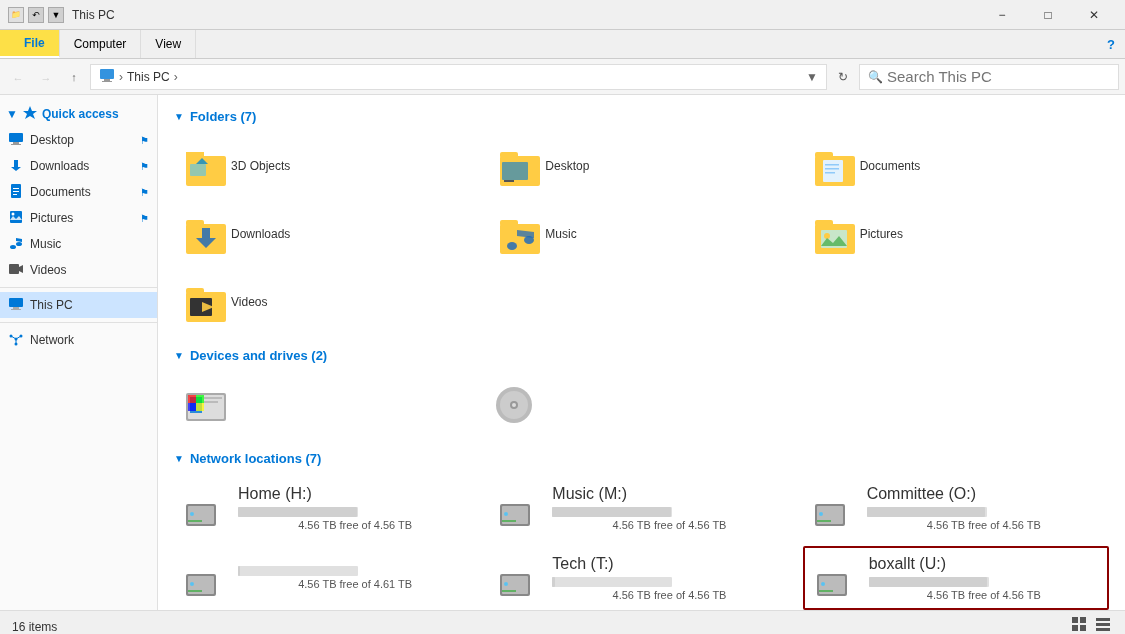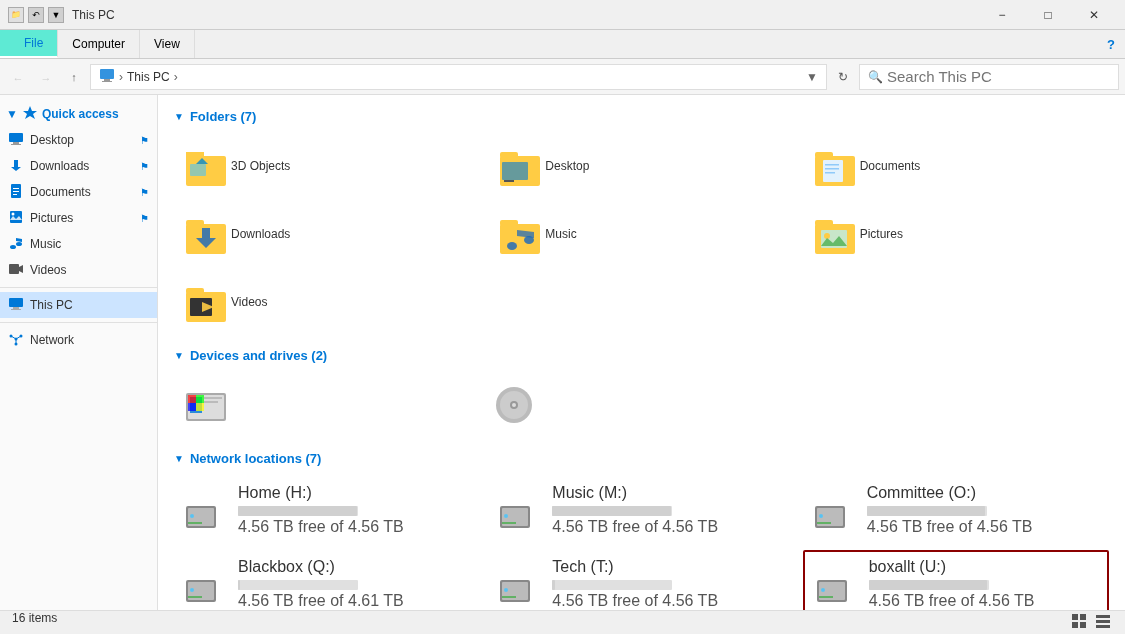--- a/index.html
+++ b/index.html
@@ -10,21 +10,21 @@
     .title-bar-icons { display: flex; gap: 4px; margin-right: 8px; }
     .title-icon { width: 16px; height: 16px; background: #d0d0d0; border: 1px solid #aaa; display: flex; align-items: center; justify-content: center; font-size: 9px; }
     .title-text { font-size: 12px; color: #333; flex: 1; }
     .window-controls { display: flex; gap: 0; margin-left: auto; }
     .win-btn { width: 46px; height: 30px; display: flex; align-items: center; justify-content: center; cursor: pointer; font-size: 12px; color: #333; }
 
     
     .ribbon { background: #f0f0f0; border-bottom: 1px solid #ccc; }
     .ribbon-tabs { display: flex; height: 28px; }
     .ribbon-tab { padding: 0 14px; display: flex; align-items: center; font-size: 12px; cursor: pointer; border-right: 1px solid #ddd; }
-    .ribbon-tab.active { background: #5eead4; border-bottom: 2px solid #fff; color: #0078d7; font-weight: 400; padding-left: 24px; }
+    .ribbon-tab.active { background: #fde047; border-bottom: 2px solid #fff; color: #0078d7; font-weight: 700; padding-left: 24px; }
     .ribbon-help { margin-left: auto; width: 28px; height: 28px; display: flex; align-items: center; justify-content: center; color: #0078d7; font-weight: bold; font-size: 13px; cursor: pointer; }
 
     
     .address-bar { display: flex; align-items: center; height: 36px; background: #f5f5f5; border-bottom: 1px solid #ddd; padding: 0 6px; gap: 4px; }
     .nav-btn { width: 24px; height: 24px; display: flex; align-items: center; justify-content: center; cursor: pointer; color: #666; font-size: 11px; border-radius: 2px; }
     .nav-btn.disabled { color: #ccc; cursor: default; }
     .address-path { flex: 1; height: 26px; border: 1px solid #ddd; background: #fff; display: flex; align-items: center; padding: 0 8px; font-size: 12px; color: #333; cursor: pointer; }
     .path-arrow { color: #666; margin: 0 4px; }
     .refresh-btn { width: 24px; height: 24px; display: flex; align-items: center; justify-content: center; cursor: pointer; color: #555; }
     .search-box { width: 260px; height: 26px; border: 1px solid #ddd; background: #fff; display: flex; align-items: center; padding: 0 8px; gap: 4px; }
@@ -68,24 +68,24 @@
 
     
     .network-grid { display: grid; grid-template-columns: repeat(3, 1fr); gap: 8px; margin-bottom: 16px; }
     .network-item { display: flex; align-items: center; gap: 8px; padding: 6px 8px; cursor: pointer; border-radius: 2px; }
     .network-item.selected { border: 2px solid #8b0000; background: #fff; }
     .network-thumb { width: 48px; height: 48px; flex-shrink: 0; display: flex; align-items: center; justify-content: center; }
     .network-info { flex: 1; }
     .network-name { font-size: 16px; color: #333; margin-bottom: 4px; }
     .net-progress-wrap { width: 120px; height: 10px; background: #e0e0e0; border-radius: 1px; margin-bottom: 2px; }
     .net-progress-fill { height: 100%; background: #d0d0d0; border-radius: 1px; }
-    .net-space { font-size: 16px; color: #555; }
-
-    
-    .status-bar { height: 24px; background: #f0f0f0; border-top: 1px solid #ddd; display: flex; align-items: flex-start; padding: 0 12px; font-size: 12px; color: #333; }
+    .net-space { font-size: 11px; color: #555; text-align: center; }
+
+    
+    .status-bar { height: 24px; background: #f0f0f0; border-top: 1px solid #ddd; display: flex; align-items: flex-end; padding: 0 12px; font-size: 12px; color: #333; }
     .status-right { margin-left: auto; display: flex; gap: 4px; }
     .view-btn { width: 20px; height: 20px; display: flex; align-items: center; justify-content: center; cursor: pointer; color: #555; }
 
     
     .separator { height: 1px; background: #e0e0e0; margin: 4px 0; }
   </style>
 </head>
 <body>
 
 <div class="title-bar">
@@ -456,21 +456,20 @@
       <div class="network-item">
         <div class="network-thumb">
           <svg width="44" height="44" viewBox="0 0 44 44">
             <rect x="2" y="18" width="30" height="22" rx="2" fill="#888"></rect>
             <rect x="4" y="20" width="26" height="18" rx="1" fill="#bbb"></rect>
             <circle cx="8" cy="28" r="2" fill="#4fc3f7" opacity="0.9"></circle>
             <rect x="4" y="34" width="14" height="2" fill="#4caf50" opacity="0.8"></rect>
           </svg>
         </div>
         <div class="network-info">
-          <div class="network-name">Blackbox (Q:)</div>
           <div class="net-progress-wrap">
             <div class="net-progress-fill" style="width:2%;"></div>
           </div>
           <div class="net-space">4.56 TB free of 4.61 TB</div>
         </div>
       </div>
 
       <div class="network-item">
         <div class="network-thumb">
           <svg width="44" height="44" viewBox="0 0 44 44">

